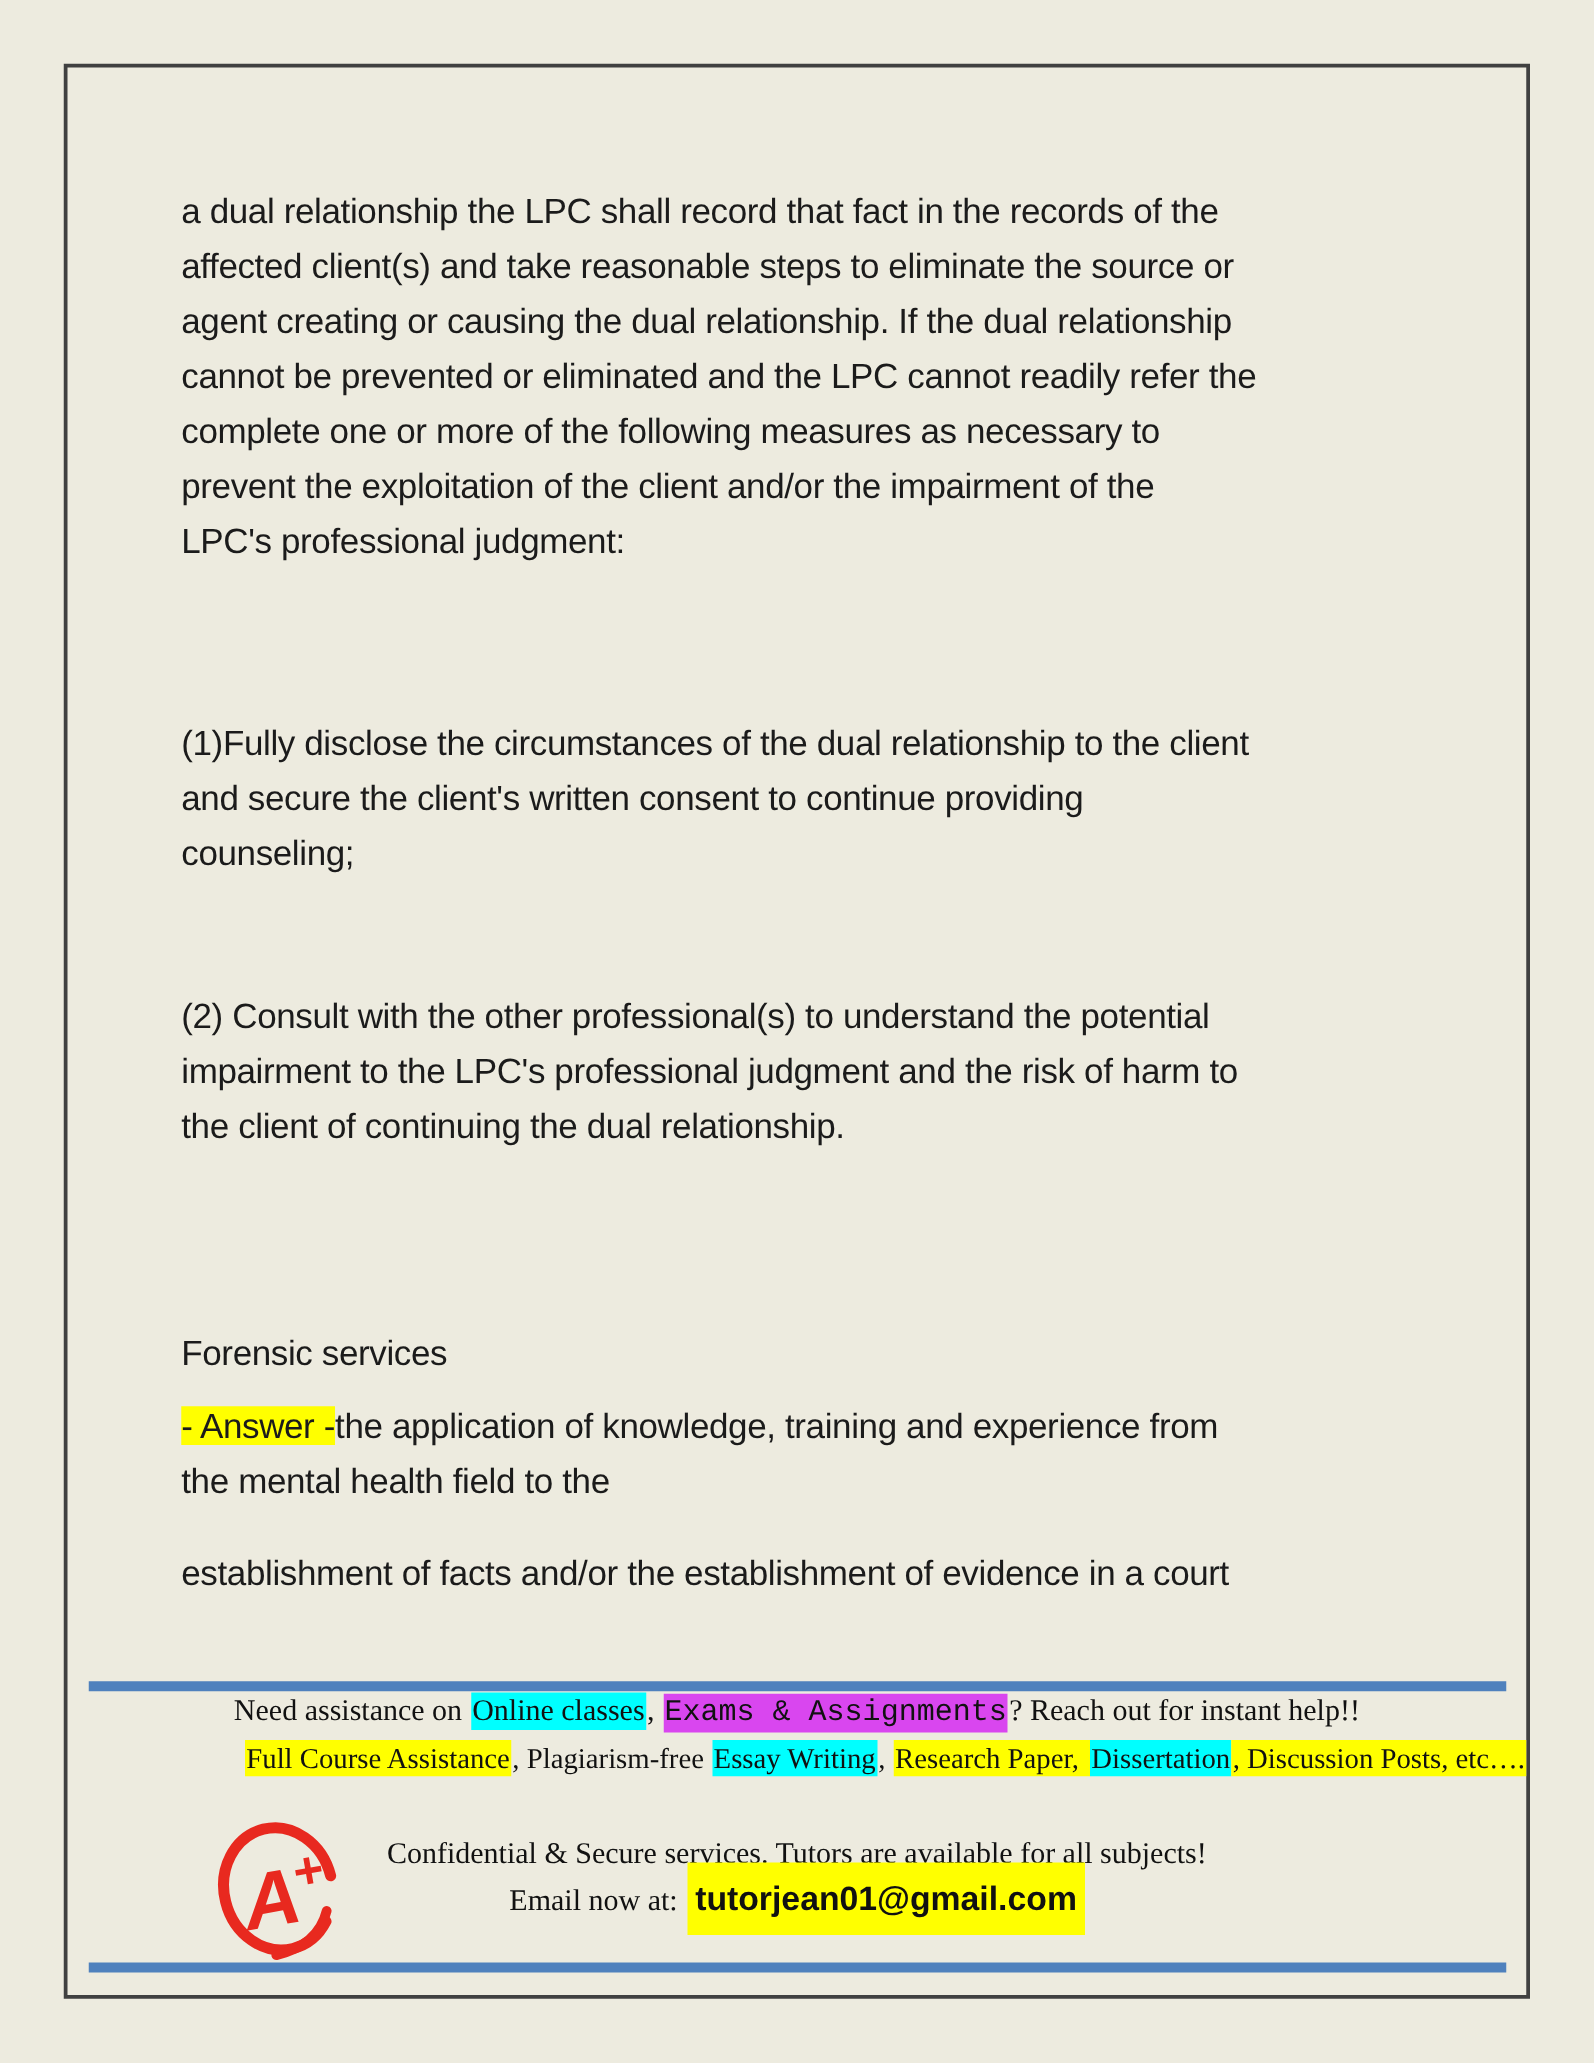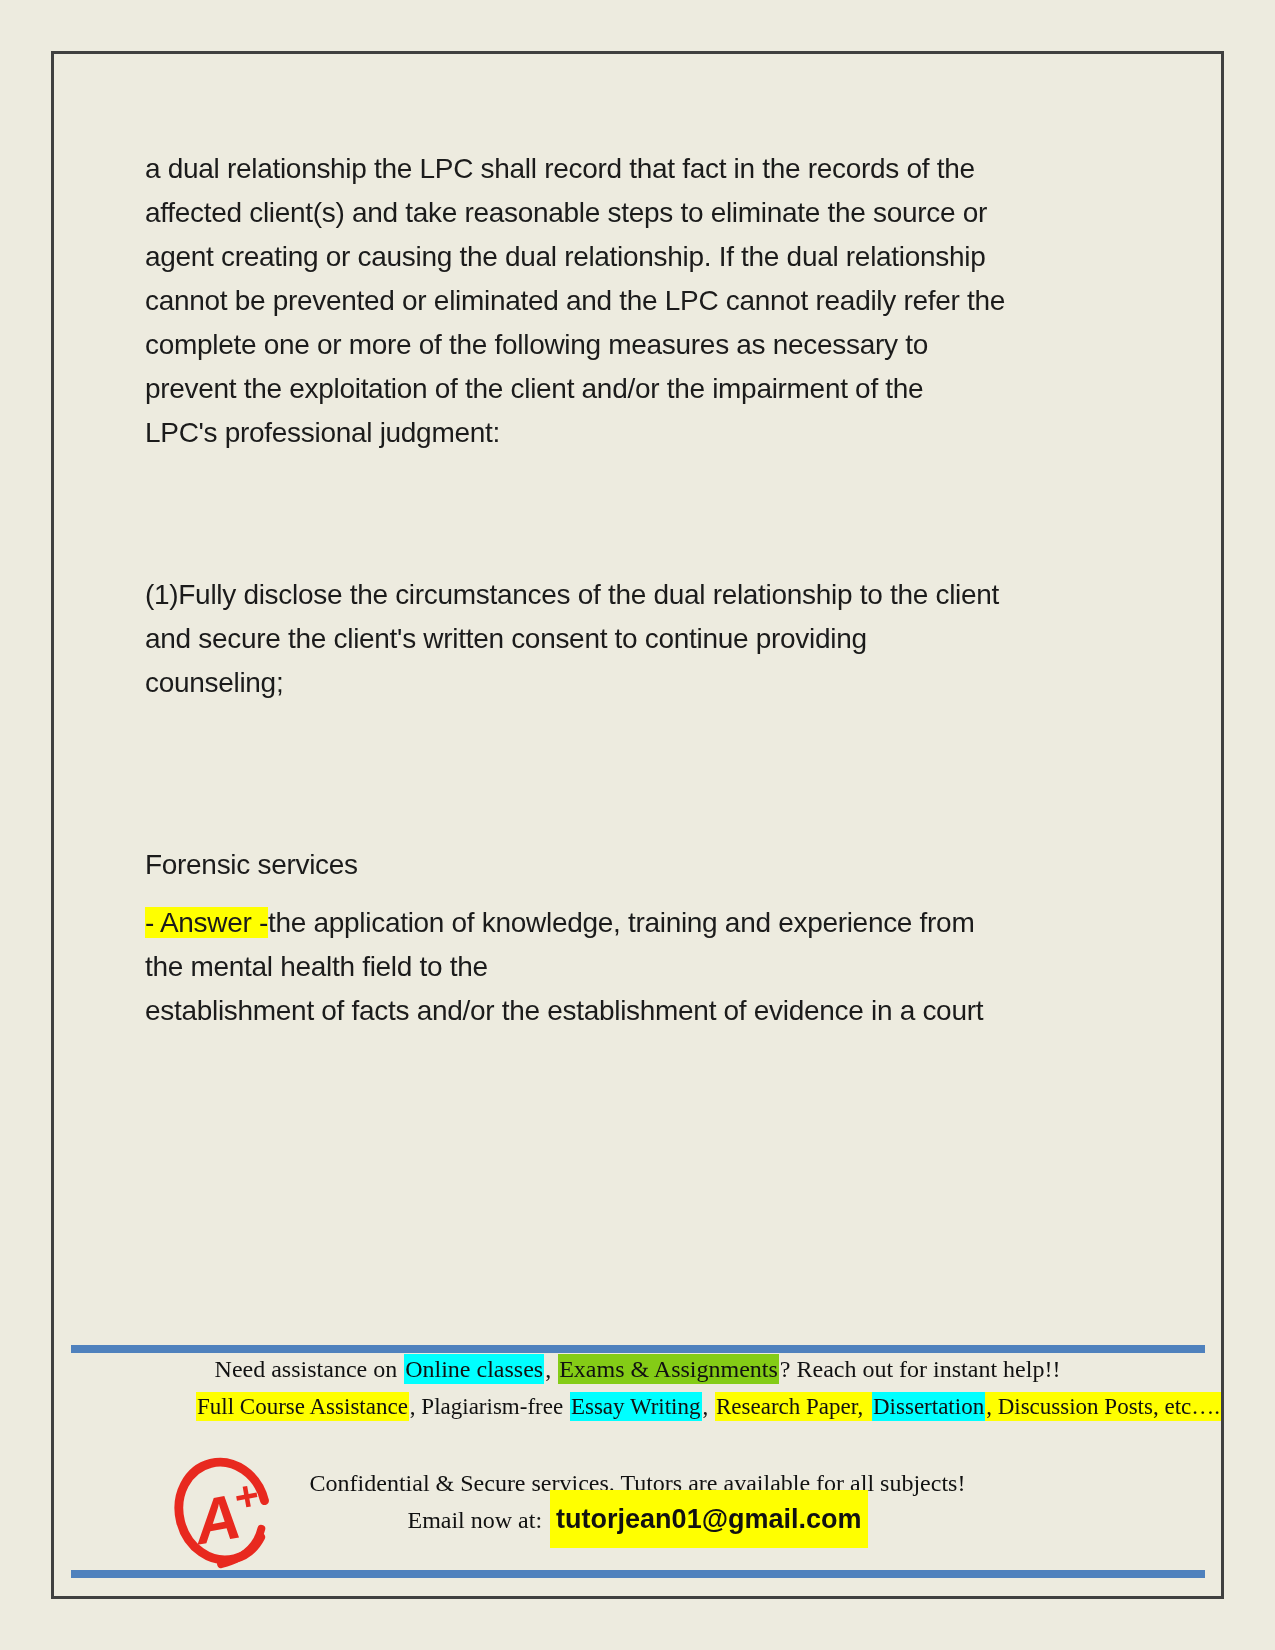--- a/index.html
+++ b/index.html
@@ -17,24 +17,24 @@
   .body-text{
     position:absolute;left:91px;top:93px;right:30px;
     font-size:28px;line-height:44px;letter-spacing:-0.3px;color:#1b1b1b;
   }
   .para{margin:0;}
   .line{white-space:pre;}
   .gap-1{margin-top:118px;}
   .gap-2{margin-top:86px;}
   .gap-3{margin-top:138px;}
   .gap-4{margin-top:14px;}
-  .gap-5{}
+  .gap-5{margin-top:30px;}
   .hl-yellow{background:#ffff00;}
   .hl-cyan{background:#00ffff;}
-  .hl-green{background:#84cc16;}
+  .hl-green{background:#d946ef;font-family:Liberation Mono, monospace;}
   .hl-none{background:transparent;}
   
   .divider{
     position:absolute;left:17px;width:1134px;height:8px;background:#4f81bd;
   }
   .divider-top{top:1291px;}
   .divider-bottom{top:1516px;}
   .f-line{
     position:absolute;left:0;width:100%;text-align:center;
     font-family:"Liberation Serif",serif;color:#111;margin:0;
@@ -69,20 +69,25 @@
       <div class="line">prevent the exploitation of the client and/or the impairment of the</div>
       <div class="line">LPC's professional judgment:</div>
     </div>
 
     <div class="para gap-1">
       <div class="line">(1)Fully disclose the circumstances of the dual relationship to the client</div>
       <div class="line">and secure the client's written consent to continue providing</div>
       <div class="line">counseling;</div>
     </div>
 
+    <div class="para gap-2">
+      <div class="line">(2) Consult with the other professional(s) to understand the potential</div>
+      <div class="line">impairment to the LPC's professional judgment and the risk of harm to</div>
+      <div class="line">the client of continuing the dual relationship.</div>
+    </div>
 
     <div class="para gap-3">
       <div class="line">Forensic services</div>
     </div>
 
     <div class="para gap-4">
       <div class="line"><span class="hl-yellow">- Answer -</span><span class="hl-none">the application of knowledge, training and experience from</span></div>
       <div class="line">the mental health field to the</div>
     </div>
 

